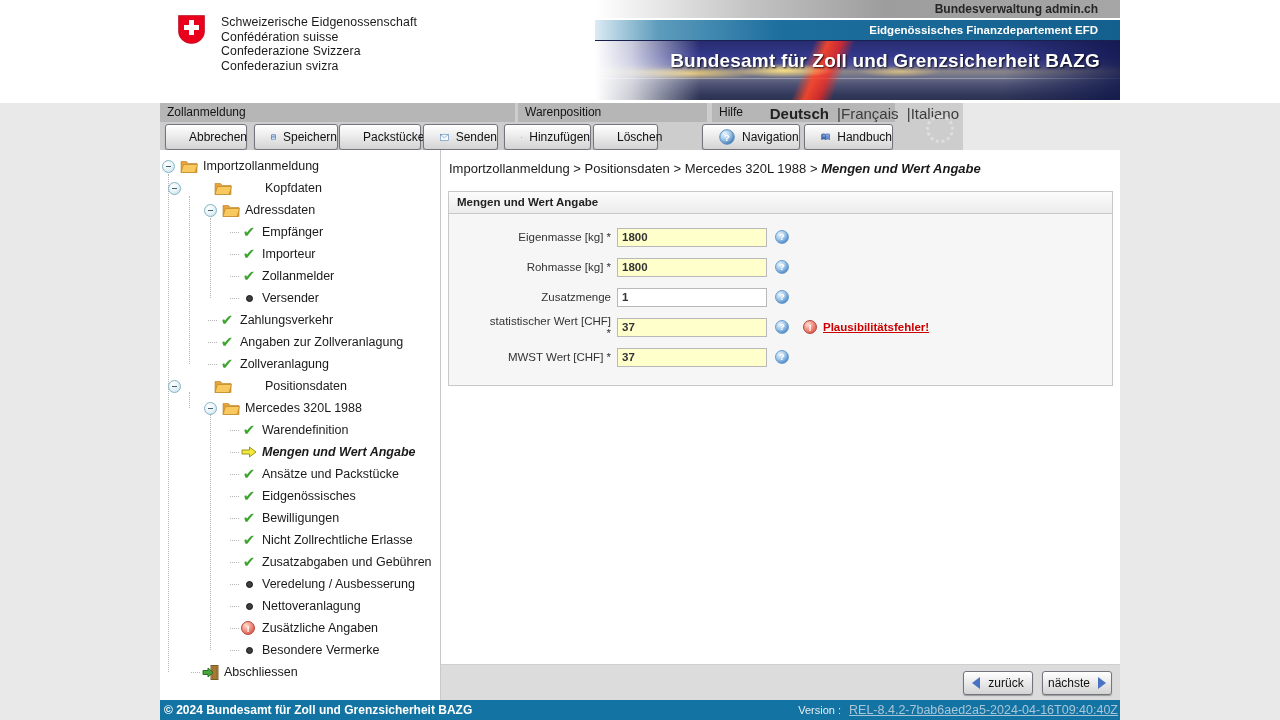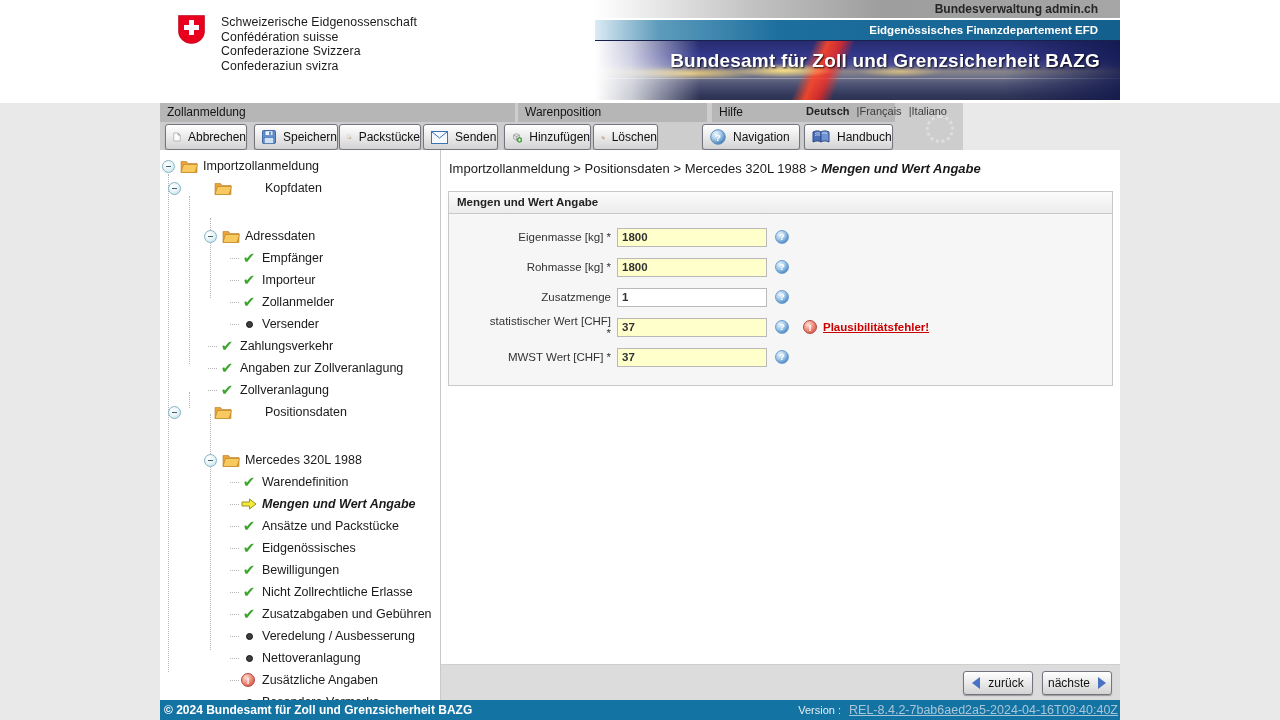--- a/index.html
+++ b/index.html
@@ -31,39 +31,39 @@
   .photo-title{position:absolute;right:20px;top:9px;font-size:19px;font-weight:bold;color:#ffffff;
     text-shadow:1px 1px 2px rgba(0,0,0,.85);letter-spacing:.2px;}
 
   
   .toolbar{position:absolute;left:0;top:103px;width:803px;height:47px;background:#cdcdcd;}
   .grp{position:absolute;top:0;height:19px;line-height:19px;background:#b6b6b6;color:#141414;
     font-size:12px;padding-left:7px;box-sizing:border-box;}
   .grp1{left:0;width:355px;}
   .grp2{left:358px;width:189px;}
   .grp3{left:552px;width:183px;}
-  .langs{position:absolute;top:2px;right:16px;font-size:11px;color:#3c3c3c;text-align:right;}
+  .langs{position:absolute;top:2px;right:4px;font-size:15px;color:#3c3c3c;text-align:right;}
   .langs .cur{font-weight:bold;color:#222;}
   .langs .sep{margin-left:4px;color:#3c3c3c;}
   .tbtn{position:absolute;top:21px;height:26px;box-sizing:border-box;border:1px solid #74747e;border-radius:3px;
     background:linear-gradient(#ffffff,#ececec 45%,#d3d3d3);box-shadow:0 1px 1px rgba(0,0,0,.3),inset 0 1px 0 #fff;
-    display:flex;align-items:center;gap:7px;padding-left:7px;font-size:12px;color:#111;cursor:pointer;}
+    display:flex;align-items:center;gap:7px;padding-left:16px;font-size:12px;color:#111;cursor:pointer;}
   .b-ab{left:5px;width:82px;}  .b-sp{left:94px;width:84px;} .b-ue{left:179px;width:82px;}
   .b-se{left:263px;width:75px;} .b-hi{left:344px;width:87px;} .b-lo{left:433px;width:65px;}
   .b-na{left:542px;width:98px;} .b-ha{left:644px;width:89px;}
   .spinner{position:absolute;left:766px;top:12px;width:22px;height:22px;border:3px dotted #dedede;border-radius:50%;}
 
   
   .content{position:absolute;left:0;top:150px;width:960px;height:550px;display:flex;background:#fff;}
   .treepane{width:281px;box-sizing:border-box;border-right:1px solid #c9c9c9;position:relative;padding-top:5px;}
   .vline{position:absolute;width:0;border-left:1px dotted #b5b5b5;}
   .trow{height:22px;display:flex;align-items:center;font-size:12.5px;color:#1a1a1a;cursor:pointer;white-space:nowrap;}
   .trow .tlabel{margin-left:5px;}
   .cur-node{font-weight:bold;font-style:italic;}
-  .l0{padding-left:2px;} .l1{padding-left:8px;gap:28px;} .l2{padding-left:44px;margin-top:26px;}
+  .l0{padding-left:2px;} .l1{padding-left:8px;gap:28px;} .l2{padding-left:44px;}
   .l1leaf{padding-left:31px;} .l2leaf{padding-left:48px;} .l3leaf{padding-left:70px;}
   .stub{width:9px;height:1px;border-bottom:1px dotted #b5b5b5;margin-right:2px;}
   .tmin{width:13px;height:13px;border-radius:50%;box-sizing:border-box;border:1px solid #85b4c6;position:relative;
     background:radial-gradient(circle at 35% 30%,#ffffff,#e4f2f7 55%,#bcdce8);flex:0 0 auto;margin-right:5px;}
   .tmin::after{content:"";position:absolute;left:3px;right:3px;top:5px;height:1px;background:#49606a;}
   .ticon{flex:0 0 auto;display:flex;align-items:center;justify-content:center;}
   .check{width:16px;font-size:15px;font-weight:bold;color:#3da row;color:#3da52e;font-family:"DejaVu Sans",sans-serif;line-height:16px;}
   .bullet{width:16px;}
   .bullet i{display:block;margin:auto;width:5px;height:5px;background:#3f3f3f;border:1px solid #141414;border-radius:50%;}
   .errico{width:14px;height:14px;border-radius:50%;box-sizing:border-box;border:1px solid #b2463e;

